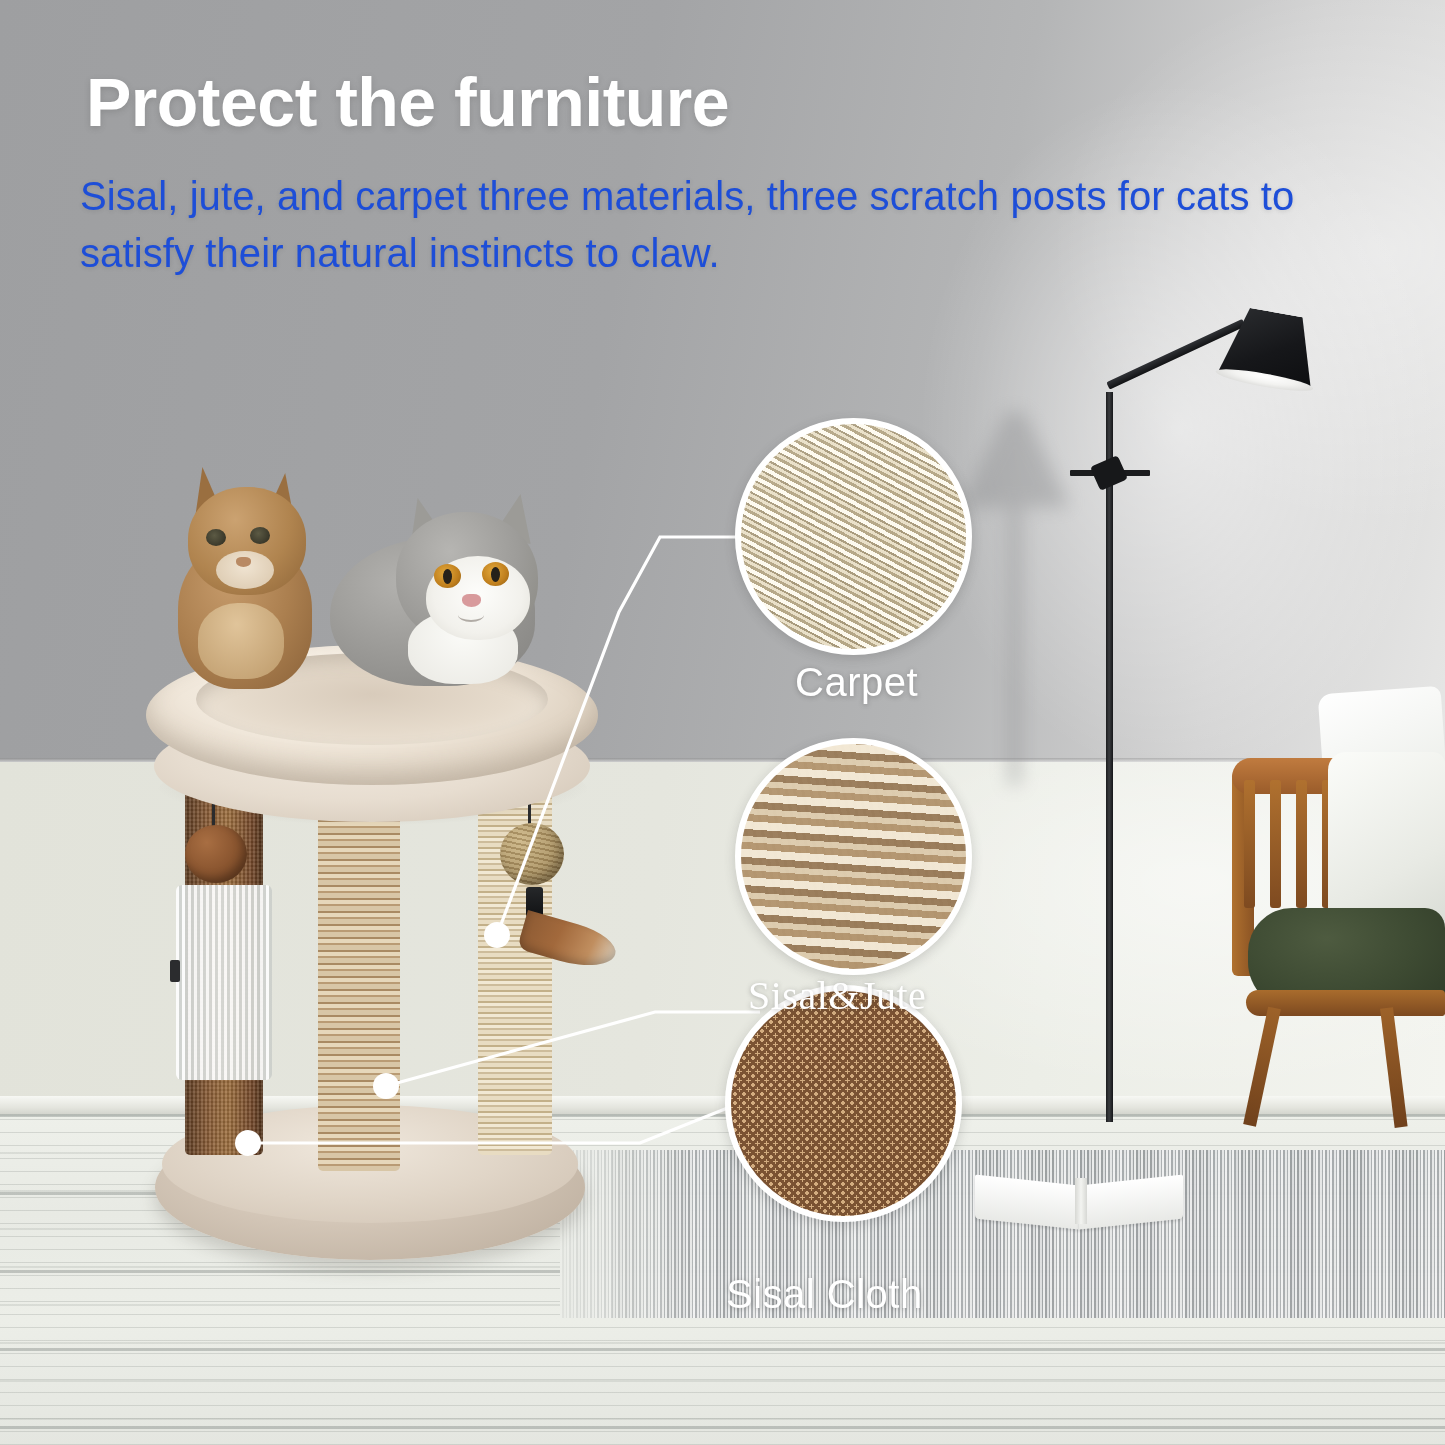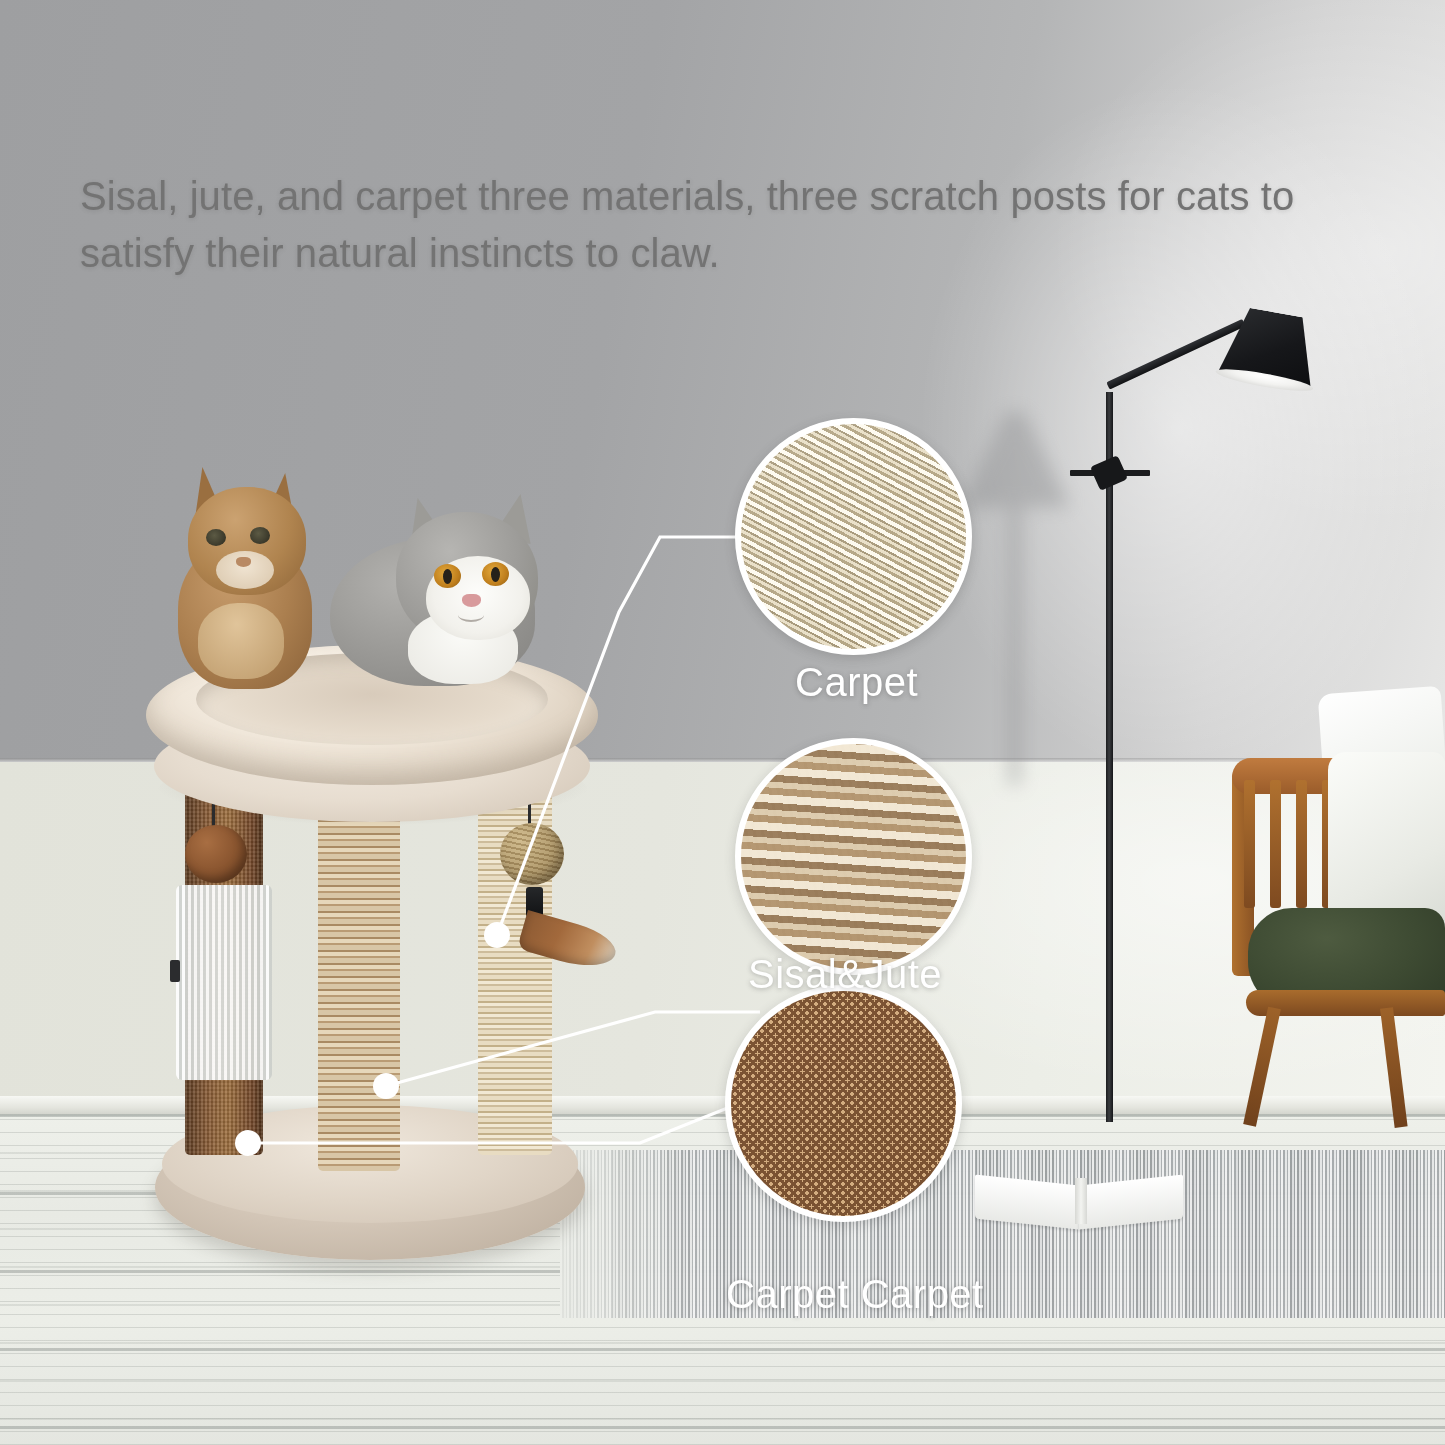--- a/index.html
+++ b/index.html
@@ -437,33 +437,33 @@
     background-size:9px 9px, auto, auto;
   }
 
   
   .mat-label{
     position:absolute;color:#ffffff;font-size:40px;font-weight:400;
     letter-spacing:.5px;white-space:nowrap;
     text-shadow:0 1px 5px rgba(60,60,60,.35);
   }
   .lbl-sisal{left:795px;top:660px;}
-  .lbl-jute{left:748px;top:952px;}
+  .lbl-jute{left:748px;top:972px;font-family:Liberation Serif, serif;}
   .lbl-carpet{left:726px;top:1272px;}
 
   
   .headline{
     position:absolute;left:86px;top:66px;
     color:#ffffff;font-size:68px;font-weight:700;line-height:1.06;
     letter-spacing:-.5px;white-space:nowrap;
     text-shadow:0 2px 6px rgba(70,70,70,.22);
   }
   .subline{
     position:absolute;left:80px;top:168px;width:1310px;
-    color:#737373;font-size:40px;font-weight:400;line-height:1.42;
+    color:#1d4ed8;font-size:40px;font-weight:400;line-height:1.42;
     letter-spacing:.1px;
     text-shadow:0 1px 4px rgba(70,70,70,.18);
   }
 </style>
 </head>
 <body>
 
 <div id="stage">
 
   <div class="wall-upper"></div>
@@ -578,17 +578,18 @@
       <circle cx="790" cy="537" r="11"></circle>
     </g>
   </svg>
 
   <div class="swatch sw-sisal"></div>
   <div class="swatch sw-jute"></div>
   <div class="swatch sw-carpet"></div>
 
   <div class="mat-label lbl-sisal">Carpet</div>
   <div class="mat-label lbl-jute">Sisal&amp;Jute</div>
-  <div class="mat-label lbl-carpet">Carpet Carpet</div>
-
+  <div class="mat-label lbl-carpet">Sisal Cloth</div>
+
+  <div class="headline">Protect the furniture</div>
   <div class="subline">Sisal, jute, and carpet three materials, three scratch posts for cats to satisfy their natural instincts to claw.</div>
 
 </div>
 
 </body></html>

